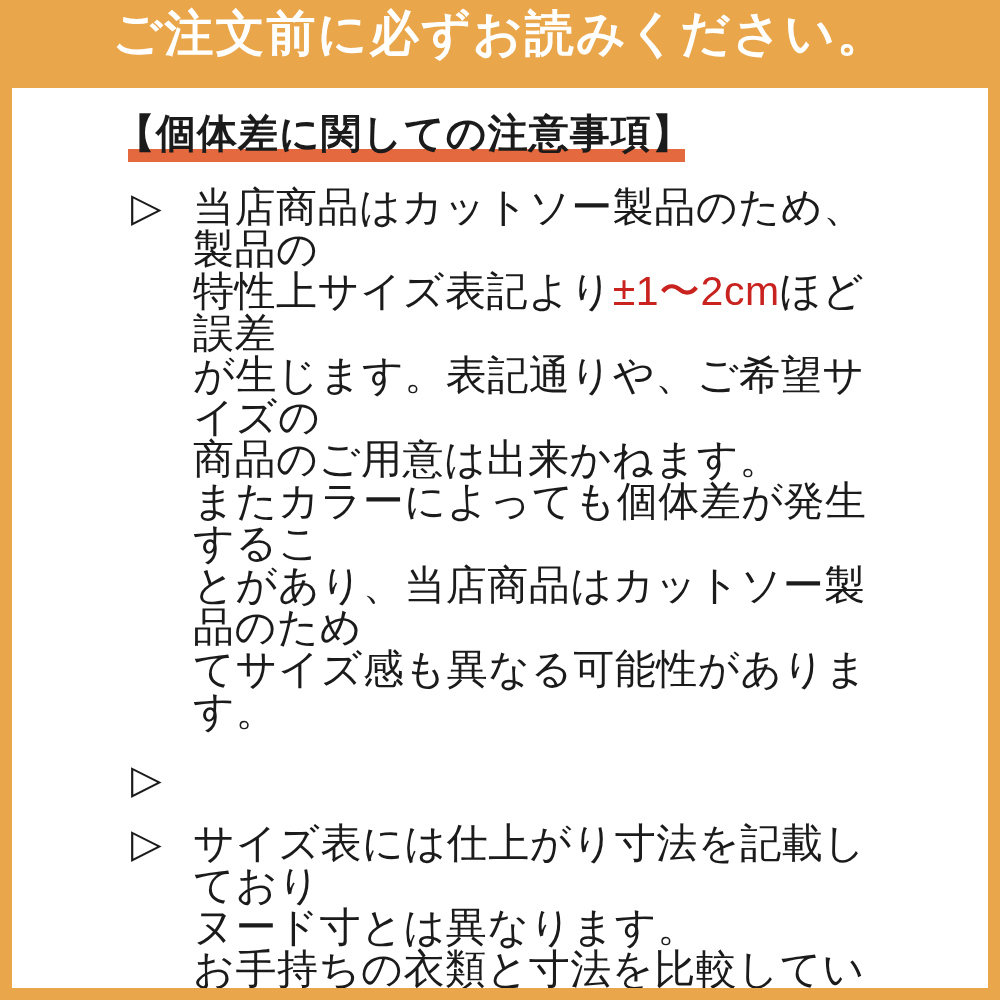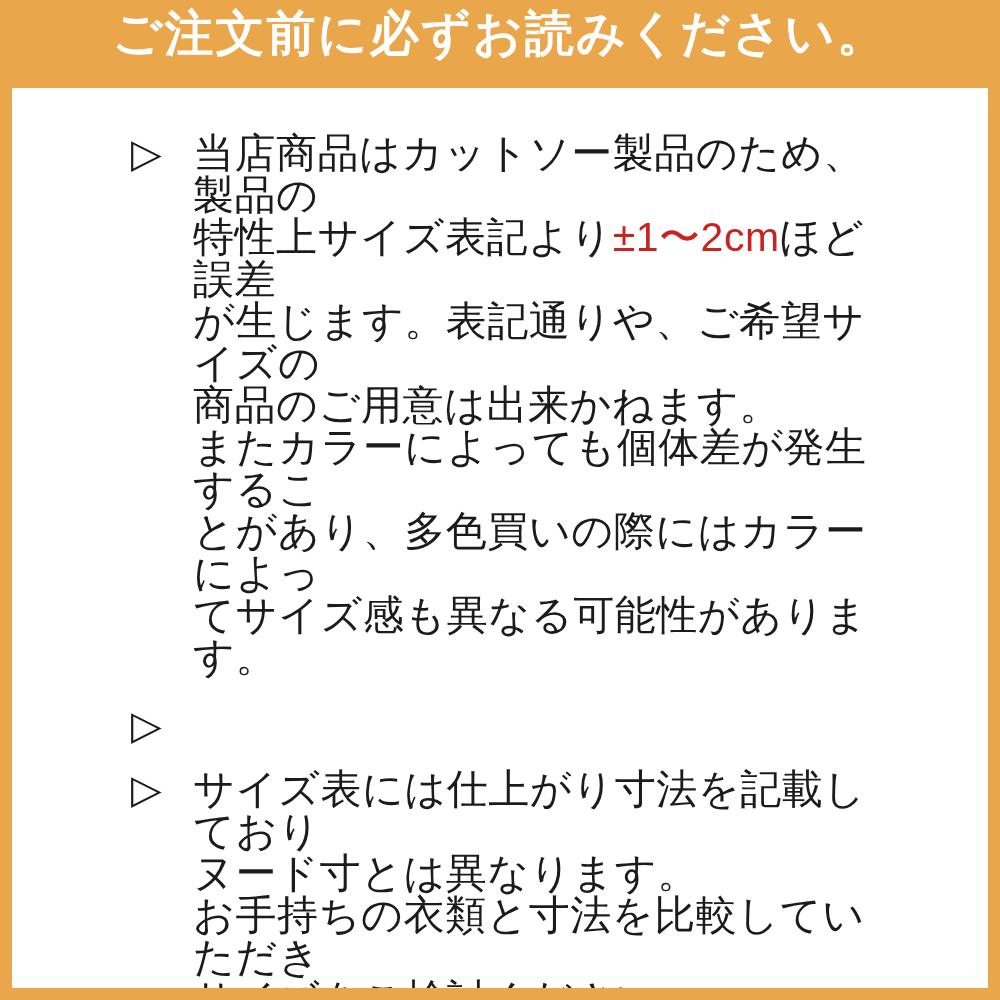--- a/index.html
+++ b/index.html
@@ -62,29 +62,32 @@
 </head>
 <body>
 
 <header class="banner">
   <h1>ご注文前に必ずお読みください。</h1>
 </header>
 
 <main class="panel">
 
   <section class="sec sec-1">
+    <h2 class="heading">
+      <span class="heading-inner">【個体差に関しての注意事項】</span>
+    </h2>
     <div class="bullets">
         <div class="bullet-row">
           <span class="bullet-marker">▷</span>
           <p class="bullet-text"><span>当店商品はカットソー製品のため、製品の
 特性上サイズ表記より</span><span class="hl">±1〜2cm</span><span>ほど誤差
 が生じます。表記通りや、ご希望サイズの
 商品のご用意は出来かねます。
 またカラーによっても個体差が発生するこ
-とがあり、多色買いの際にはカラーによっ
+とがあり、当店商品はカットソー製品のため
 てサイズ感も異なる可能性があります。</span></p>
         </div>
       </div>
   </section>
 
   <section class="sec sec-2">
     <div class="bullets">
         <div class="bullet-row">
           <span class="bullet-marker">▷</span>
         </div>

